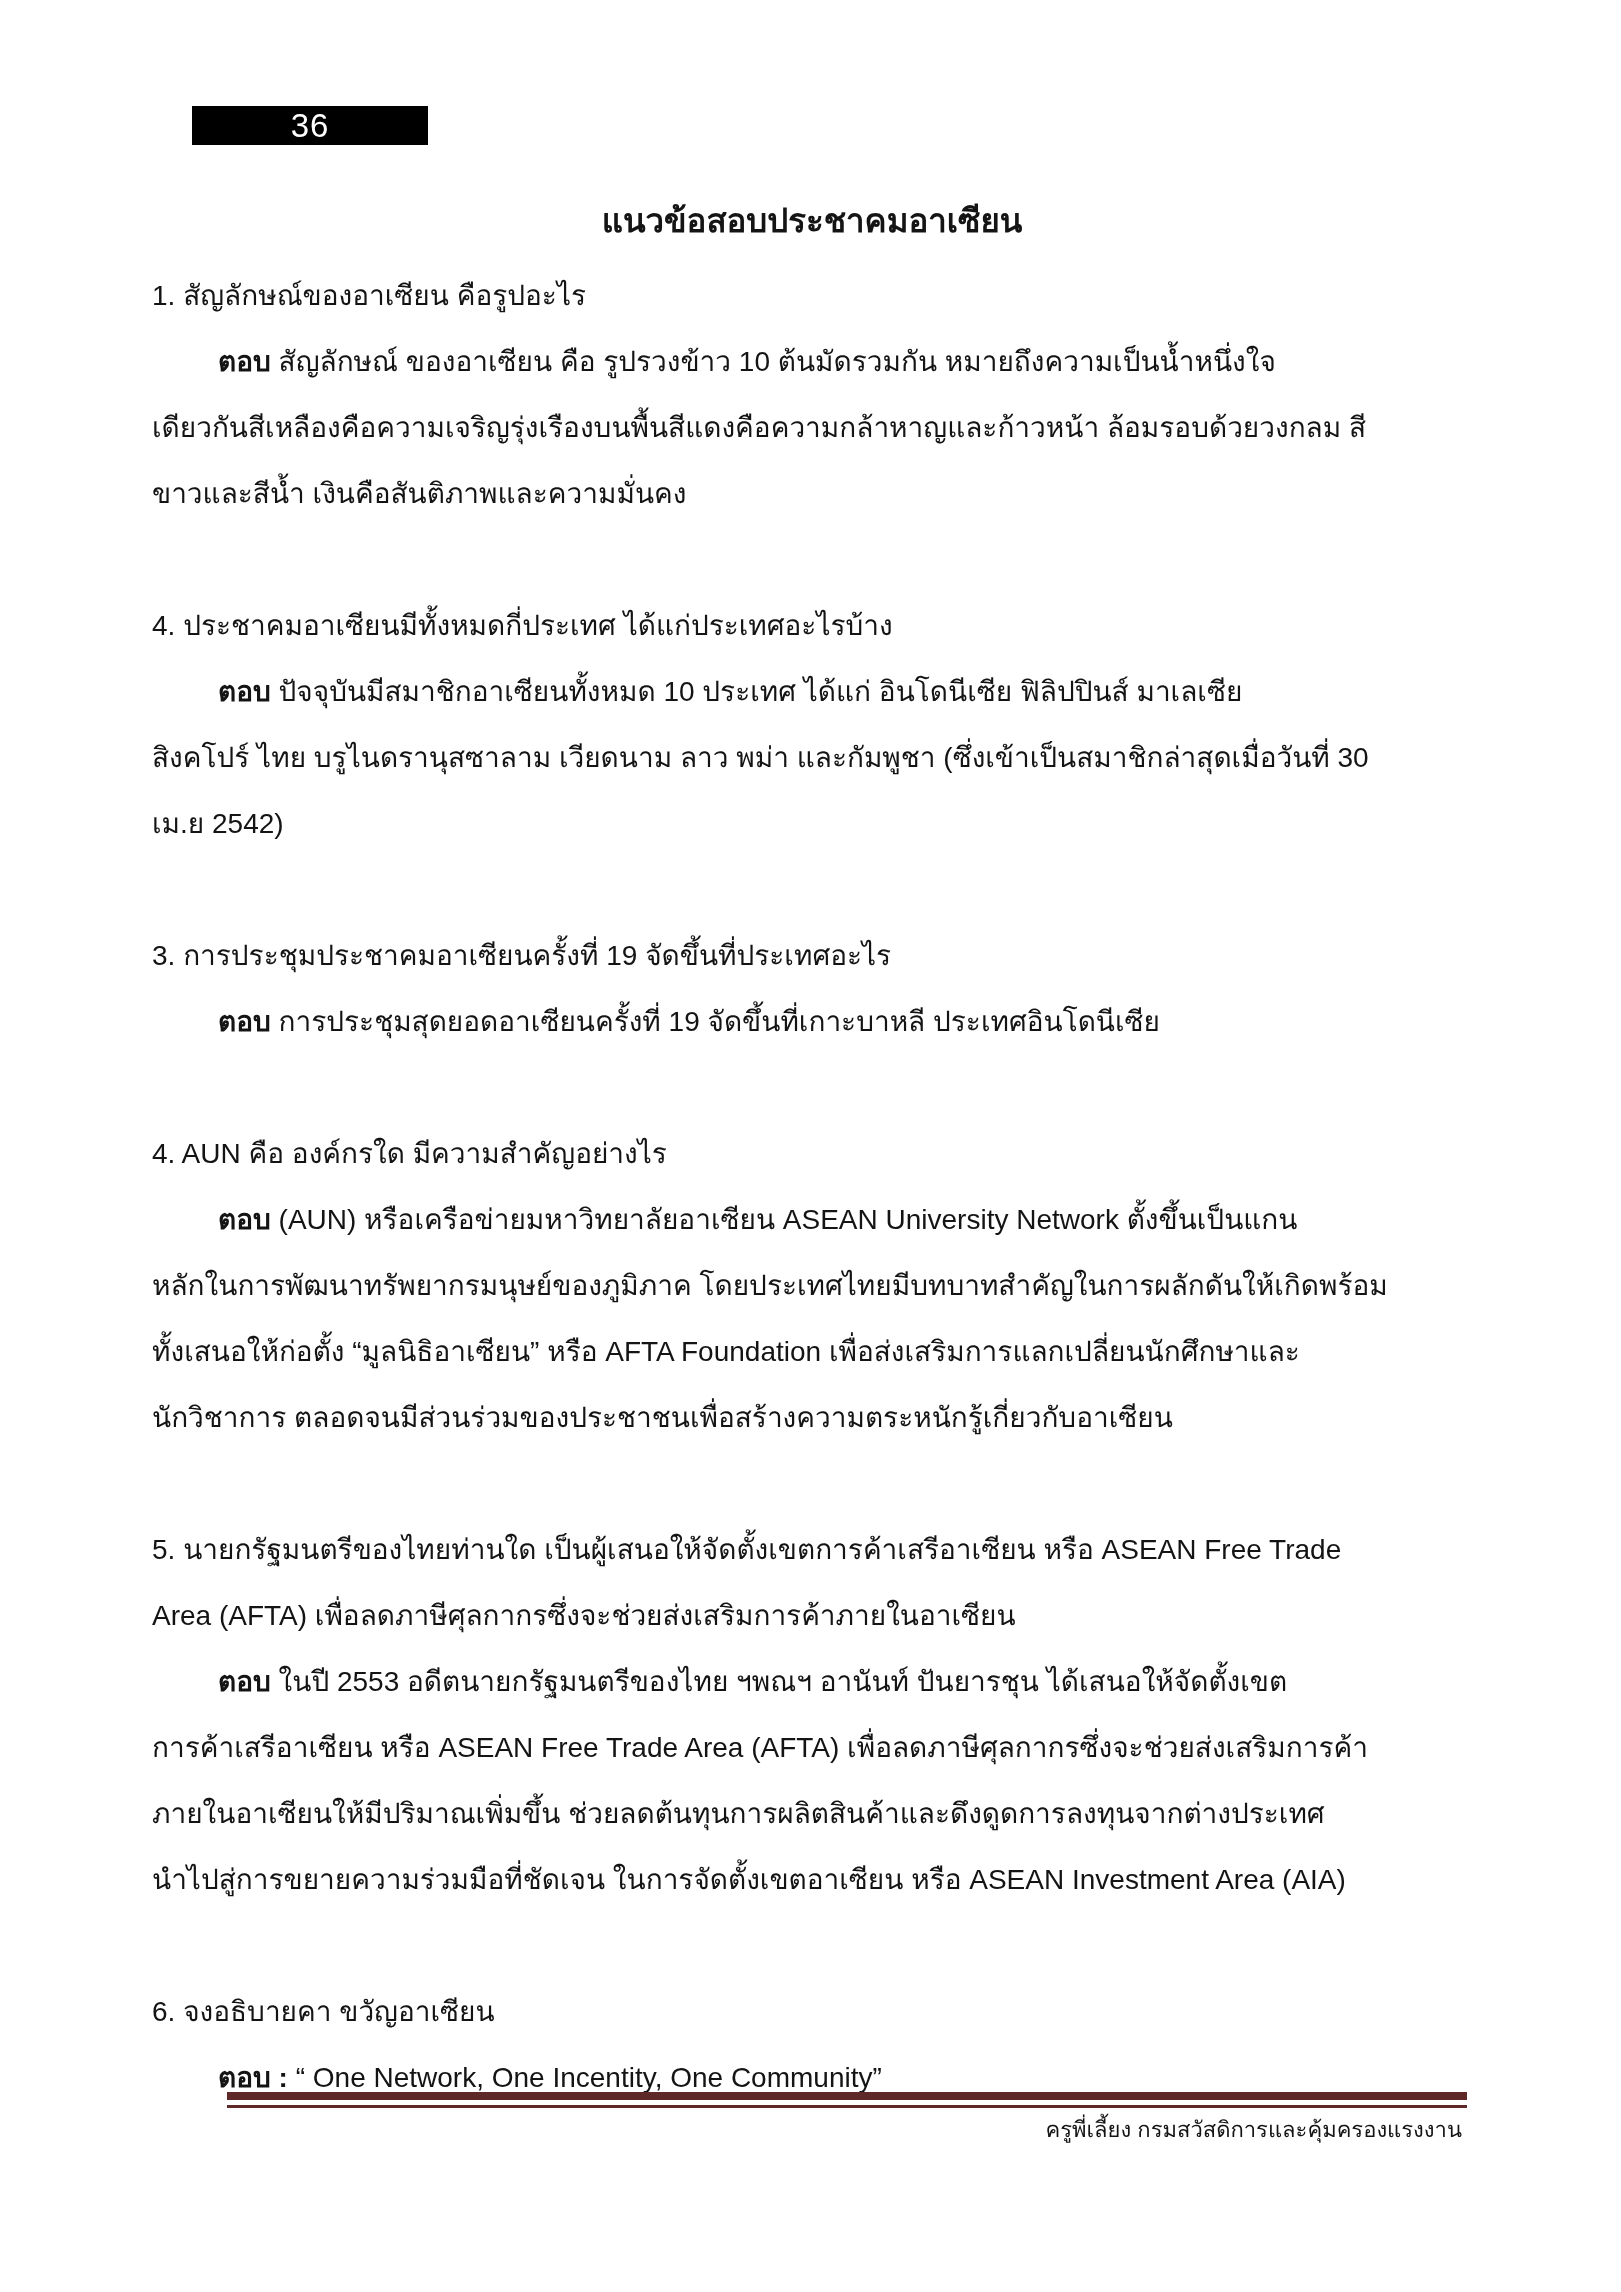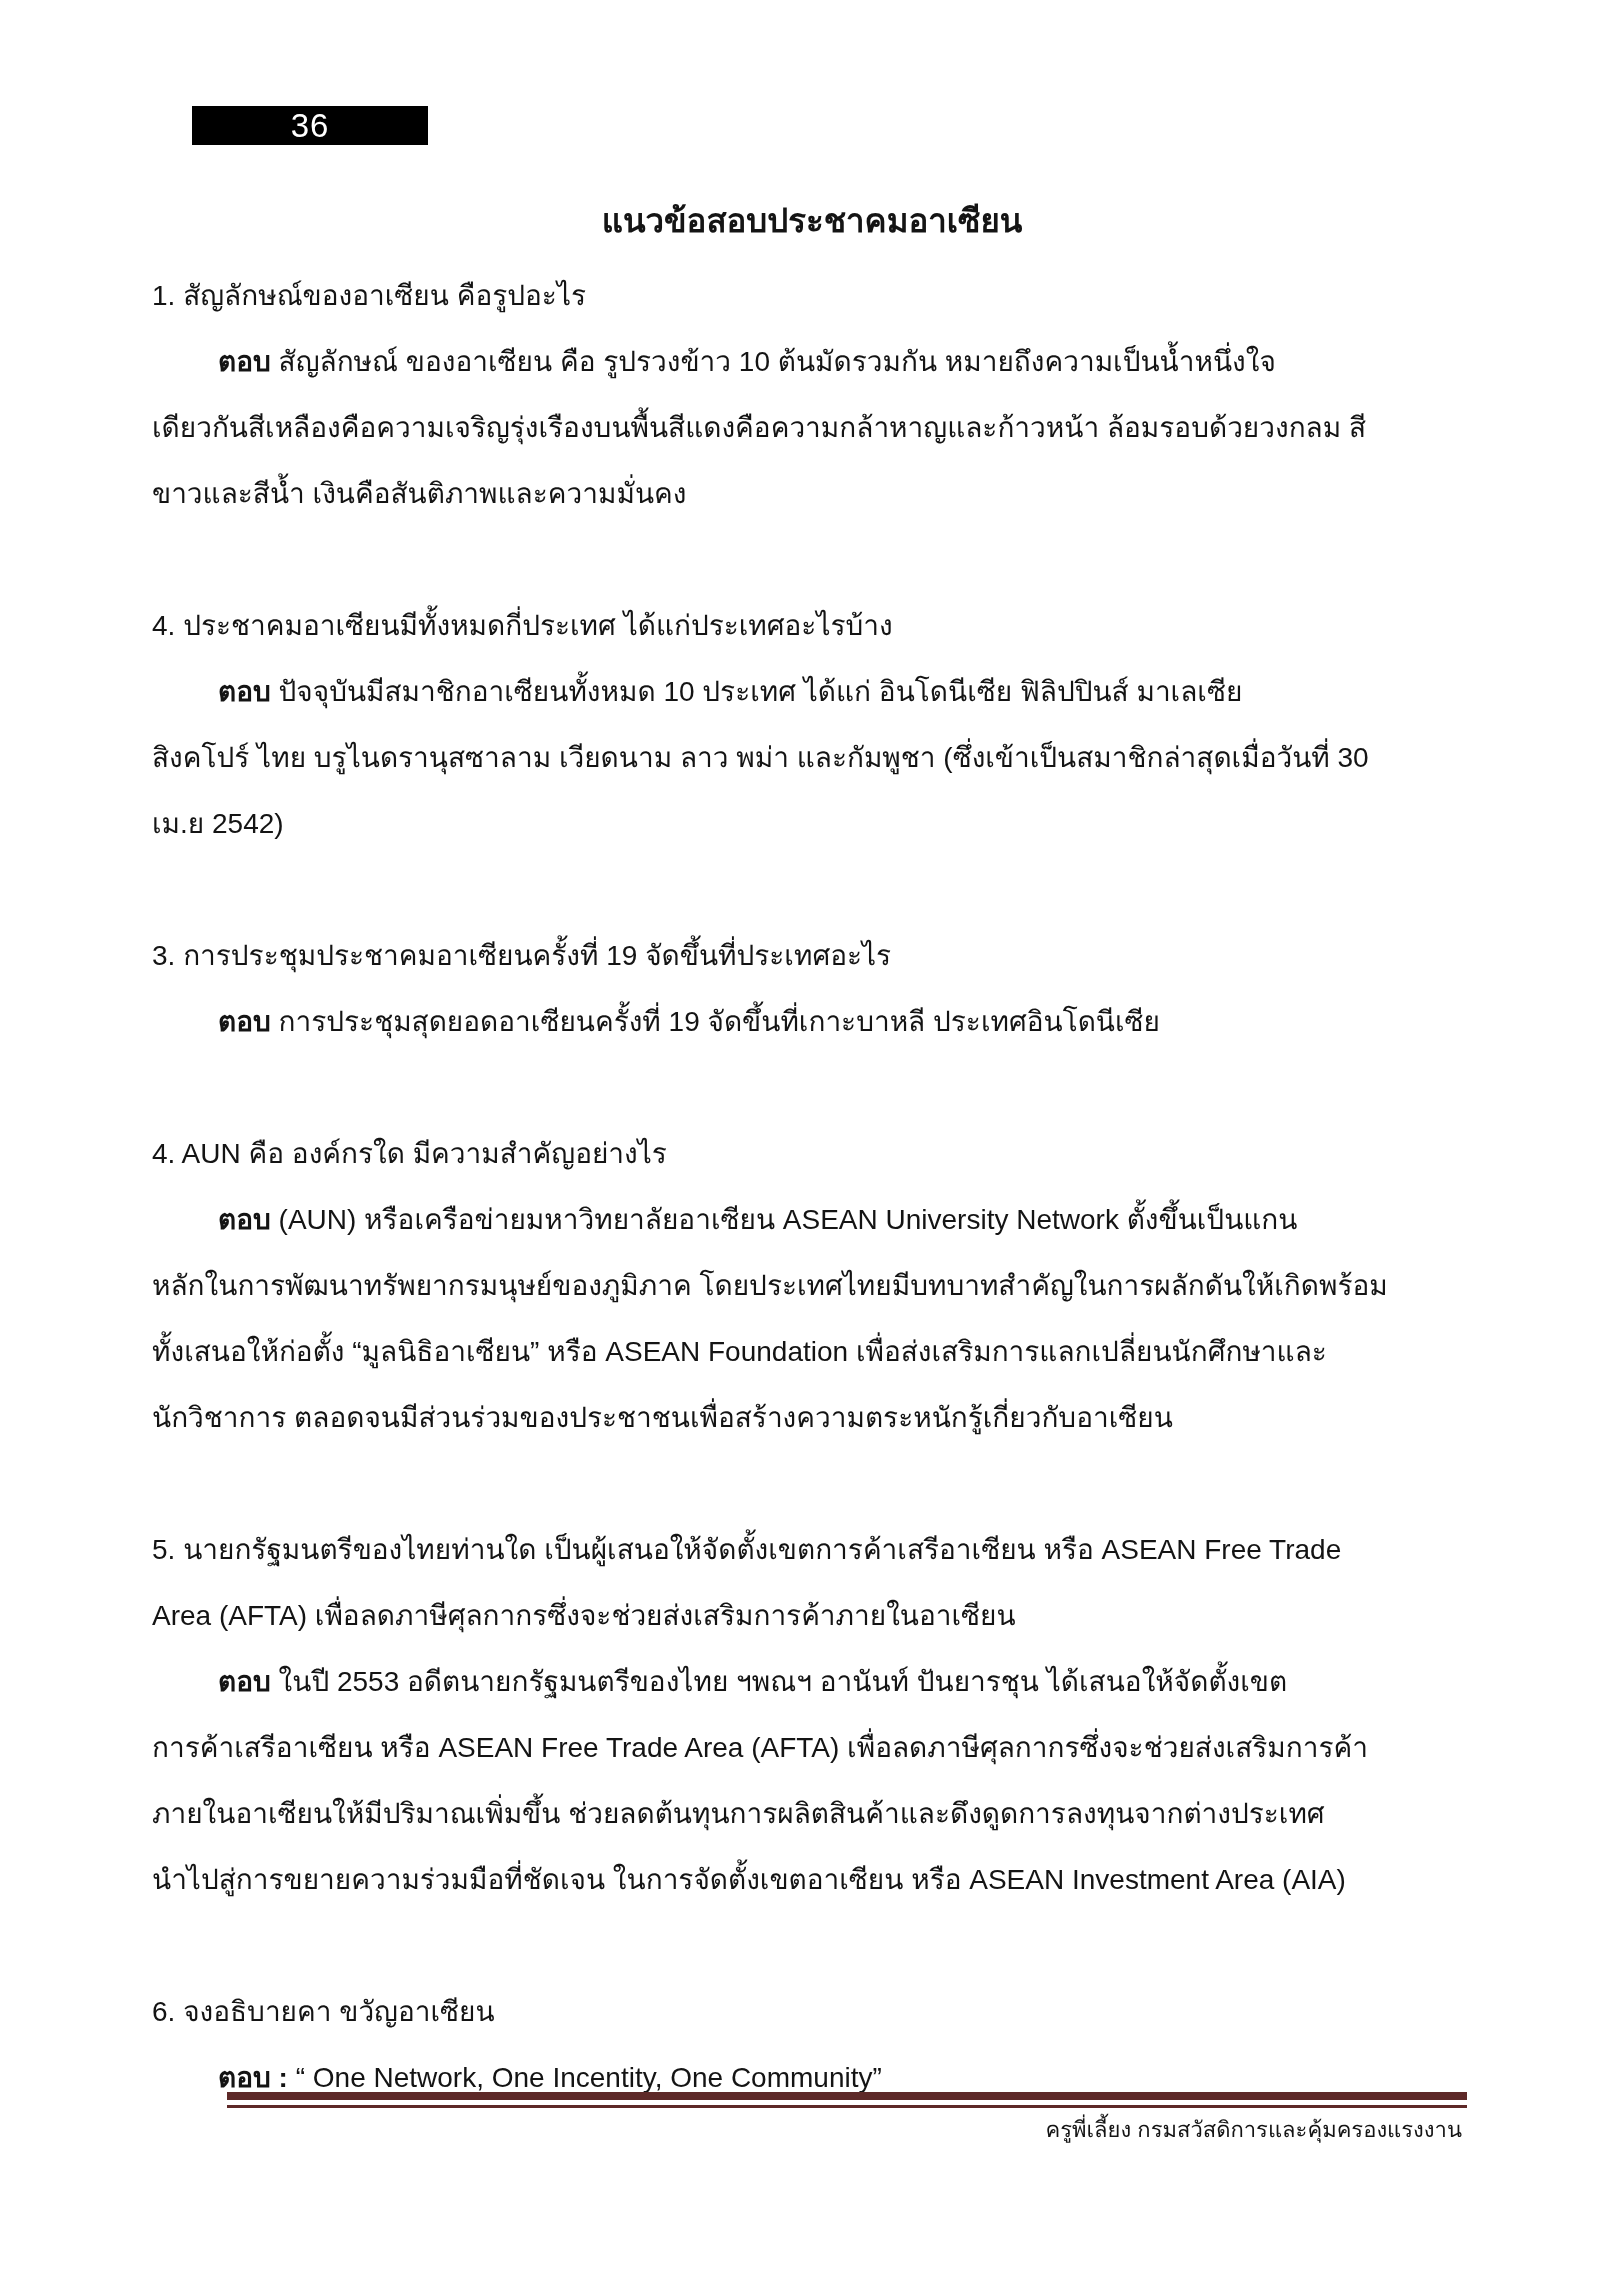--- a/index.html
+++ b/index.html
@@ -54,21 +54,21 @@
 
     <section class="qa">
       <p class="line">3. การประชุมประชาคมอาเซียนครั้งที่ 19 จัดขึ้นที่ประเทศอะไร</p>
       <p class="line ans-first"><b class="ans-label">ตอบ</b> <span>การประชุมสุดยอดอาเซียนครั้งที่ 19 จัดขึ้นที่เกาะบาหลี ประเทศอินโดนีเซีย</span></p>
     </section>
 
     <section class="qa">
       <p class="line">4. AUN คือ องค์กรใด มีความสำคัญอย่างไร</p>
       <p class="line ans-first"><b class="ans-label">ตอบ</b> <span>(AUN) หรือเครือข่ายมหาวิทยาลัยอาเซียน ASEAN University Network ตั้งขึ้นเป็นแกน</span></p>
       <p class="line">หลักในการพัฒนาทรัพยากรมนุษย์ของภูมิภาค โดยประเทศไทยมีบทบาทสำคัญในการผลักดันให้เกิดพร้อม</p>
-      <p class="line">ทั้งเสนอให้ก่อตั้ง “มูลนิธิอาเซียน” หรือ ASEAN Foundation เพื่อส่งเสริมการแลกเปลี่ยนนักศึกษาและ</p>
+      <p class="line">ทั้งเสนอให้ก่อตั้ง “มูลนิธิอาเซียน” หรือ AFTA Foundation เพื่อส่งเสริมการแลกเปลี่ยนนักศึกษาและ</p>
       <p class="line">นักวิชาการ ตลอดจนมีส่วนร่วมของประชาชนเพื่อสร้างความตระหนักรู้เกี่ยวกับอาเซียน</p>
     </section>
 
     <section class="qa">
       <p class="line">5. นายกรัฐมนตรีของไทยท่านใด เป็นผู้เสนอให้จัดตั้งเขตการค้าเสรีอาเซียน หรือ ASEAN Free Trade</p>
       <p class="line">Area (AFTA) เพื่อลดภาษีศุลกากรซึ่งจะช่วยส่งเสริมการค้าภายในอาเซียน</p>
       <p class="line ans-first"><b class="ans-label">ตอบ</b> <span>ในปี 2553 อดีตนายกรัฐมนตรีของไทย ฯพณฯ อานันท์ ปันยารชุน ได้เสนอให้จัดตั้งเขต</span></p>
       <p class="line">การค้าเสรีอาเซียน หรือ ASEAN Free Trade Area (AFTA) เพื่อลดภาษีศุลกากรซึ่งจะช่วยส่งเสริมการค้า</p>
       <p class="line">ภายในอาเซียนให้มีปริมาณเพิ่มขึ้น ช่วยลดต้นทุนการผลิตสินค้าและดึงดูดการลงทุนจากต่างประเทศ</p>
       <p class="line">นำไปสู่การขยายความร่วมมือที่ชัดเจน ในการจัดตั้งเขตอาเซียน หรือ ASEAN Investment Area (AIA)</p>

